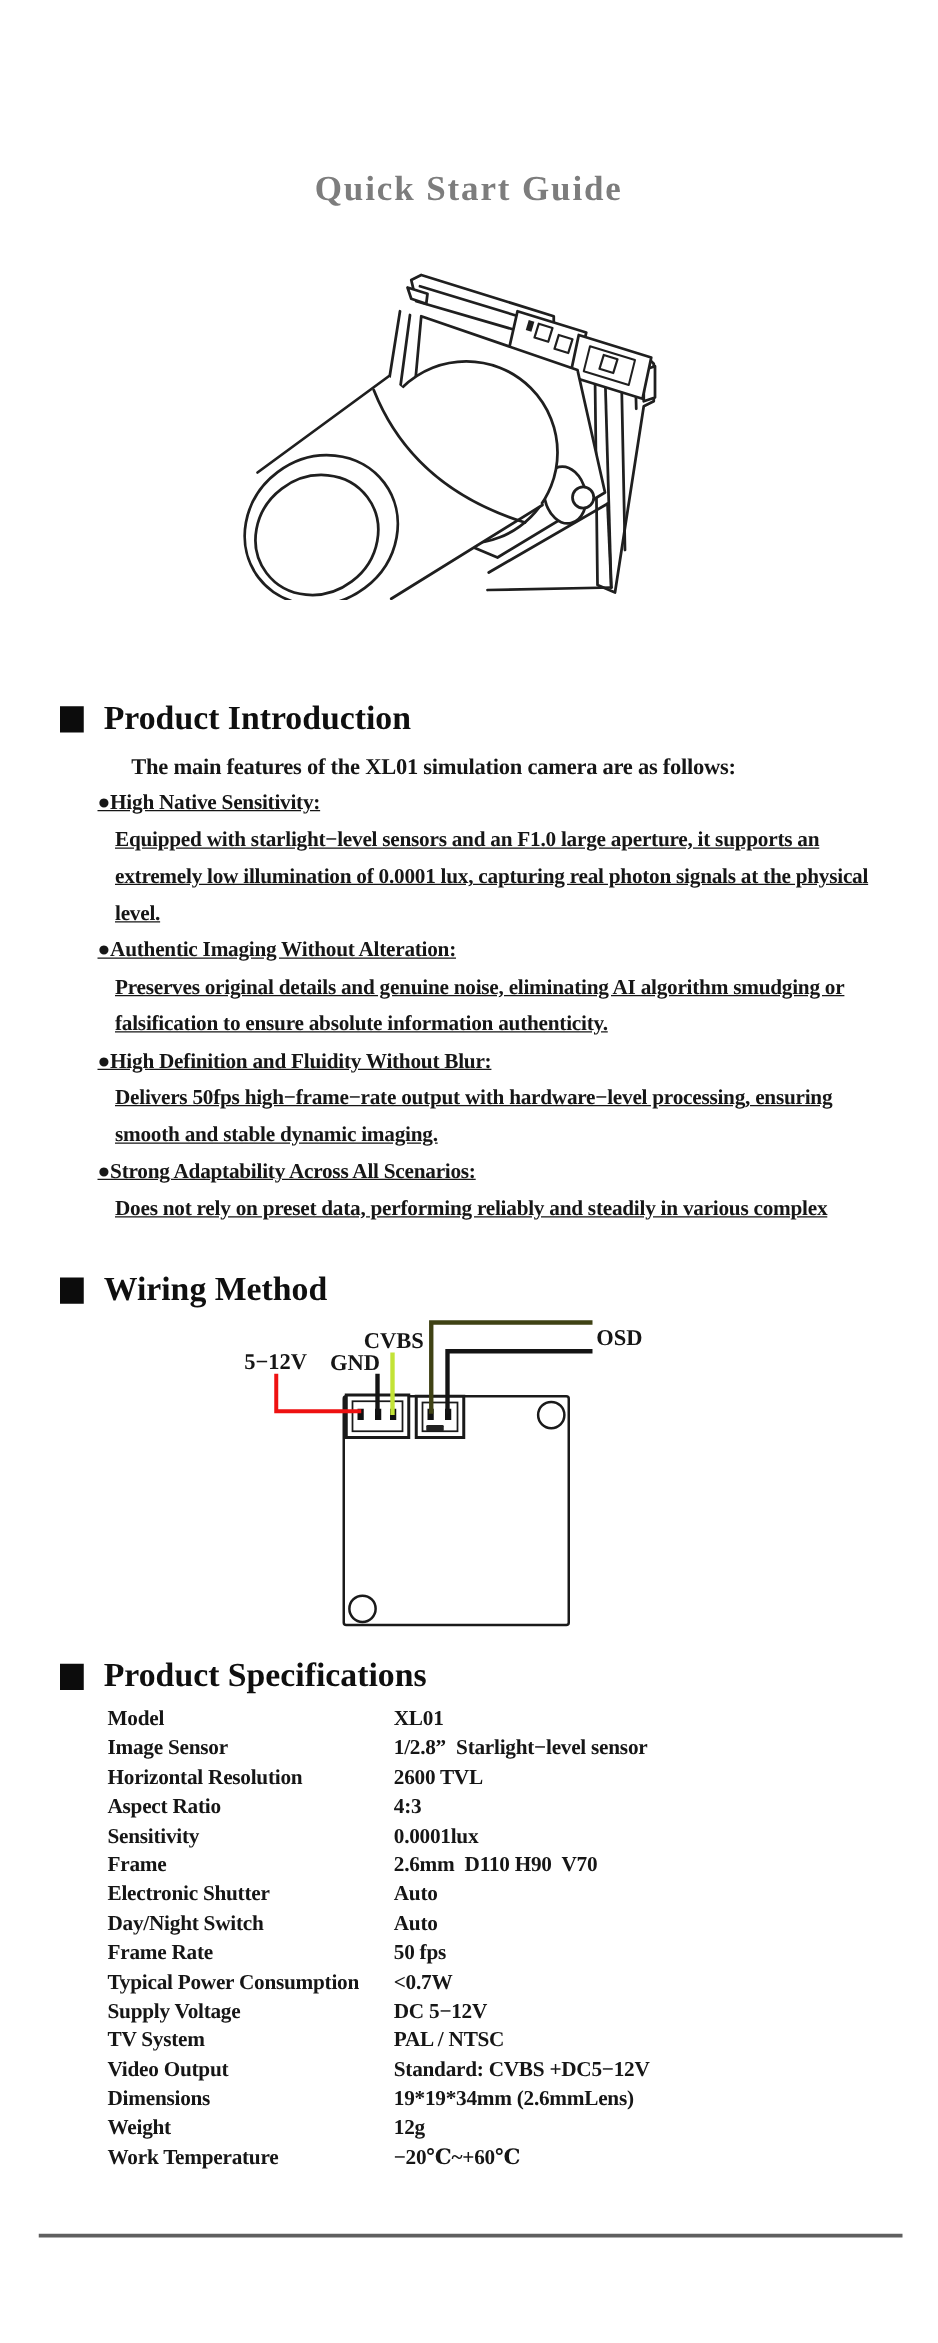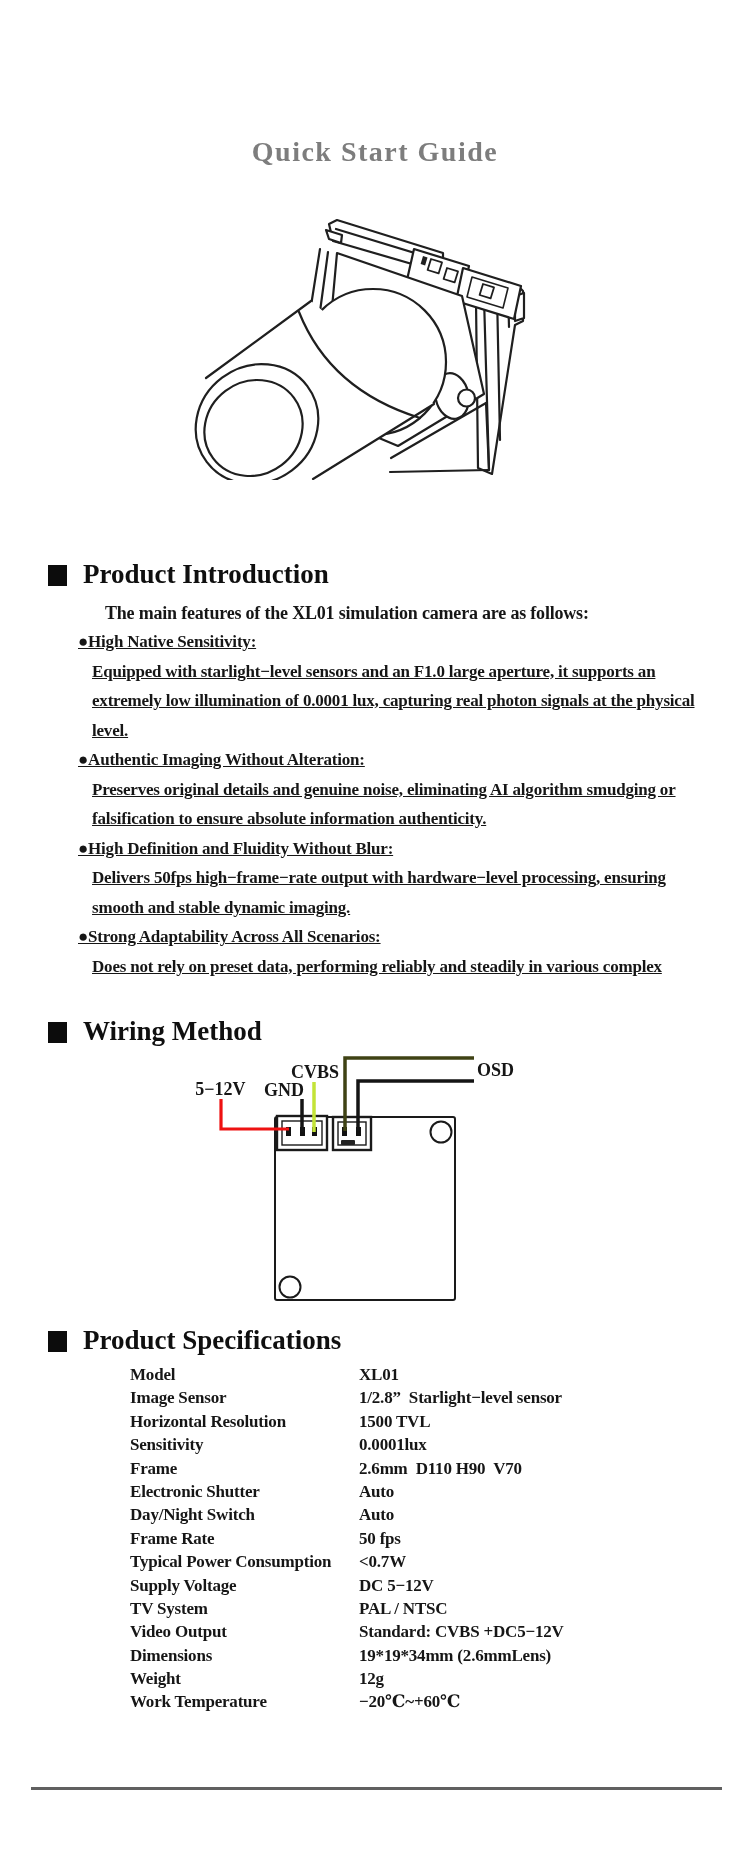--- a/index.html
+++ b/index.html
@@ -24,21 +24,21 @@
   .features .f-line{line-height:29.55px;white-space:nowrap;letter-spacing:-0.2px;}
   .features .f-cont{padding-left:14px;}
   .wiring-svg{position:absolute;left:140px;top:1045px;width:400px;height:262px;}
   .wire-label{position:absolute;font-size:18px;font-weight:bold;line-height:18px;color:#161616;white-space:nowrap;}
   #lbl-power{left:193px;top:1080px;width:55px;text-align:center;}
   #lbl-gnd{left:262px;top:1081px;width:44px;text-align:center;}
   #lbl-cvbs{left:290px;top:1063px;width:50px;text-align:center;}
   #lbl-osd{left:477px;top:1061px;}
   .spec-table{position:absolute;left:86px;top:1363px;width:600px;font-size:17px;font-weight:bold;color:#161616;}
   .spec-row{display:flex;height:23.4px;line-height:23.4px;white-space:nowrap;}
-  .spec-label{width:229px;flex:0 0 229px;letter-spacing:-0.2px;margin-left:44px;}
+  .spec-label{width:229px;flex:0 0 229px;letter-spacing:-0.2px;}
   .spec-value{flex:1;letter-spacing:-0.2px;}
   .bottom-divider{position:absolute;left:31px;top:1787px;width:691px;height:3px;background:#606060;}
 </style>
 </head>
 <body>
 
 <div id="page">
 
   <div class="doc-subtitle">Quick Start Guide</div>
 
@@ -151,21 +151,25 @@
     <div class="spec-row">
         <div class="spec-label">Model</div>
         <div class="spec-value">XL01</div>
       </div>
     <div class="spec-row">
         <div class="spec-label">Image Sensor</div>
         <div class="spec-value">1/2.8”&nbsp; Starlight−level sensor</div>
       </div>
     <div class="spec-row">
         <div class="spec-label">Horizontal Resolution</div>
-        <div class="spec-value">1500 TVL</div>
+        <div class="spec-value">2600 TVL</div>
+      </div>
+    <div class="spec-row">
+        <div class="spec-label">Aspect Ratio</div>
+        <div class="spec-value">4:3</div>
       </div>
     <div class="spec-row">
         <div class="spec-label">Sensitivity</div>
         <div class="spec-value">0.0001lux</div>
       </div>
     <div class="spec-row">
         <div class="spec-label">Frame</div>
         <div class="spec-value">2.6mm&nbsp; D110 H90&nbsp; V70</div>
       </div>
     <div class="spec-row">

